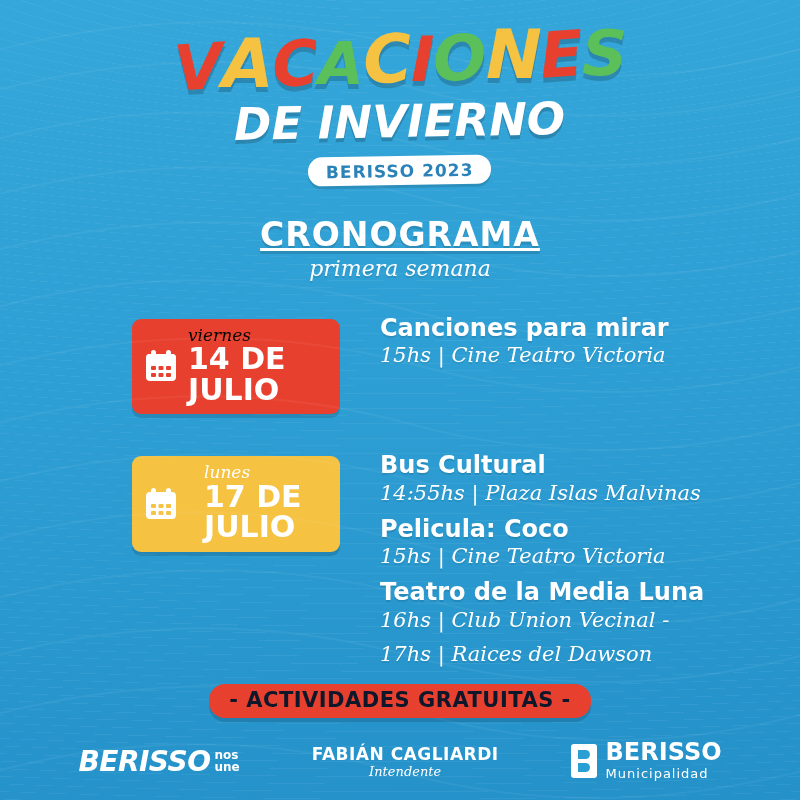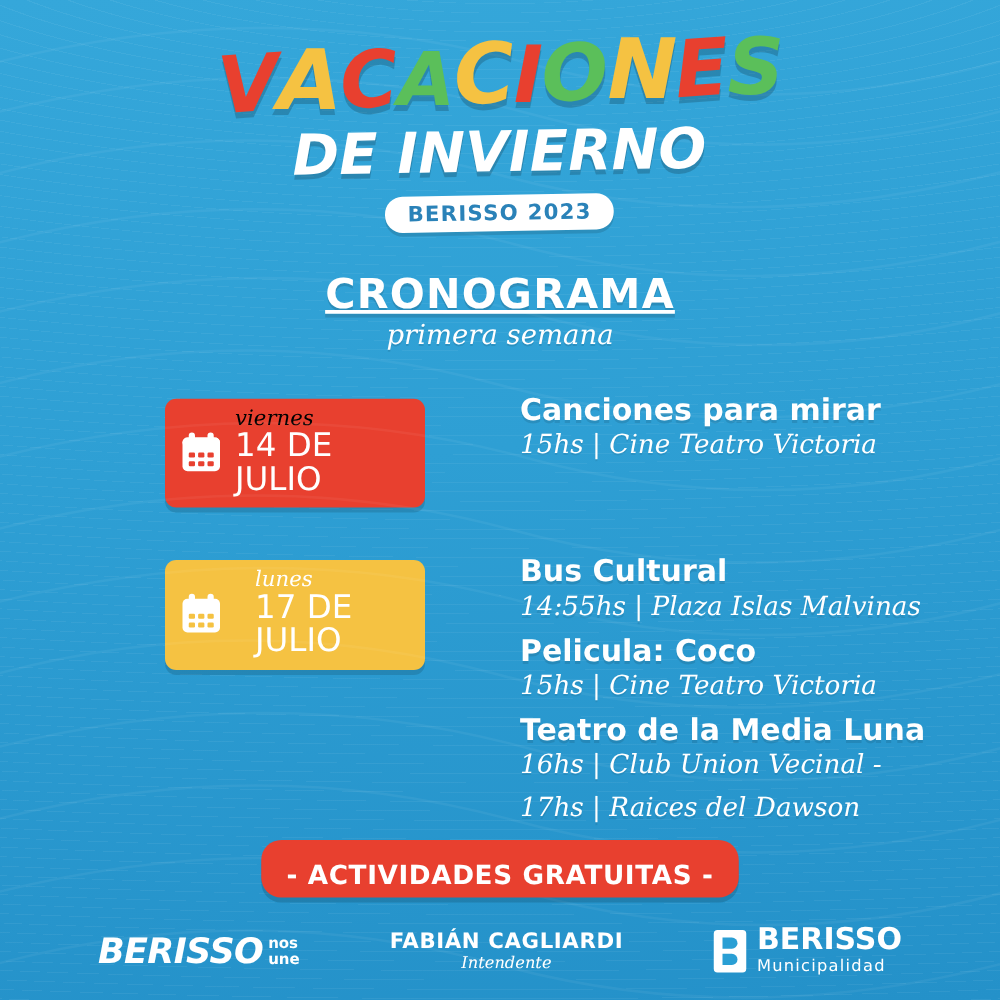--- a/index.html
+++ b/index.html
@@ -137,33 +137,33 @@
   }
   .day-name {
     font-family: "DejaVu Serif", serif;
     font-style: italic;
     font-size: 17px;
     color: #000000;
     display: block;
   }
   .day-num {
     font-family: "DejaVu Sans", sans-serif;
-    font-weight: normal;
-    font-size: 26px;
+    font-weight: bold;
+    font-size: 30px;
     color: #ffffff;
     display: block;
     letter-spacing: 0px;
   }
   .badge-yellow .day-name,
   .badge-yellow .day-num { color: #ffffff; }
   .events {
     margin-left: 40px;
     padding-top: 0;
   }
-  .event { margin-bottom: 10px; margin-left: 36px; }
+  .event { margin-bottom: 10px; }
   .event:last-child { margin-bottom: 0; }
   .event-title {
     font-family: "DejaVu Sans", sans-serif;
     font-weight: bold;
     font-size: 24px;
     color: #ffffff;
     line-height: 1.15;
     text-shadow: 0 2px 0 rgba(0,0,0,0.10);
   }
   .event-detail {
@@ -179,26 +179,26 @@
   
   .free-banner {
     position: absolute;
     left: 0; right: 0;
     bottom: 82px;
     text-align: center;
   }
   .free-banner span {
     display: inline-block;
     background: #e8402f;
-    color: #ffffff;
+    color: #0f172a;
     font-family: "DejaVu Sans", sans-serif;
     font-weight: bold;
     font-size: 21px;
     letter-spacing: 0.5px;
-    padding: 16px 20px 6px;
+    padding: 4px 20px 6px;
     border-radius: 16px;
     box-shadow: 0 4px 0 rgba(0,0,0,0.14);
   }
   .footer-logos {
     position: absolute;
     left: 0; right: 0;
     bottom: 18px;
     display: flex;
     align-items: center;
     justify-content: center;

